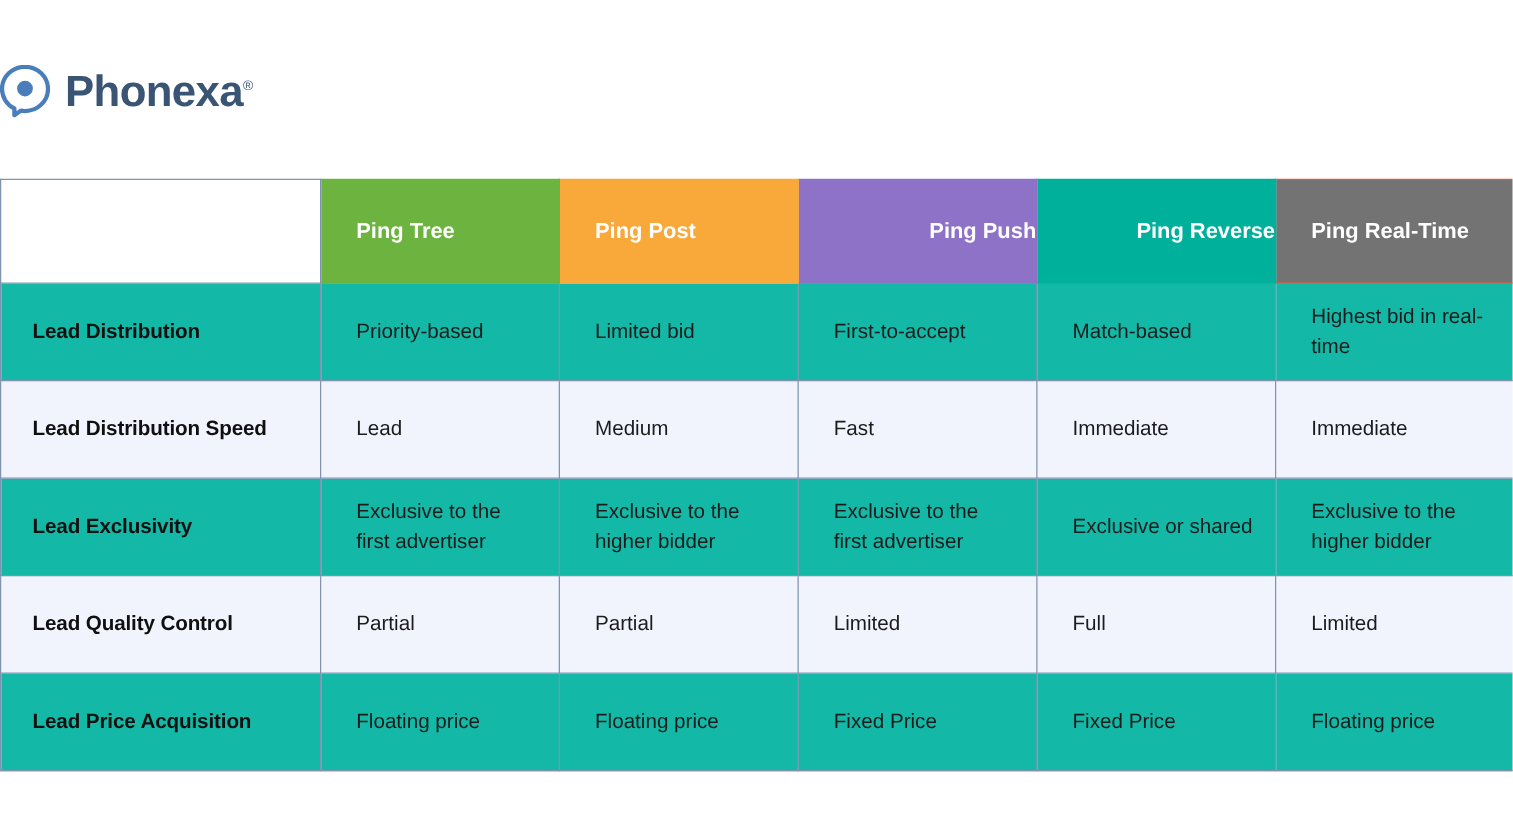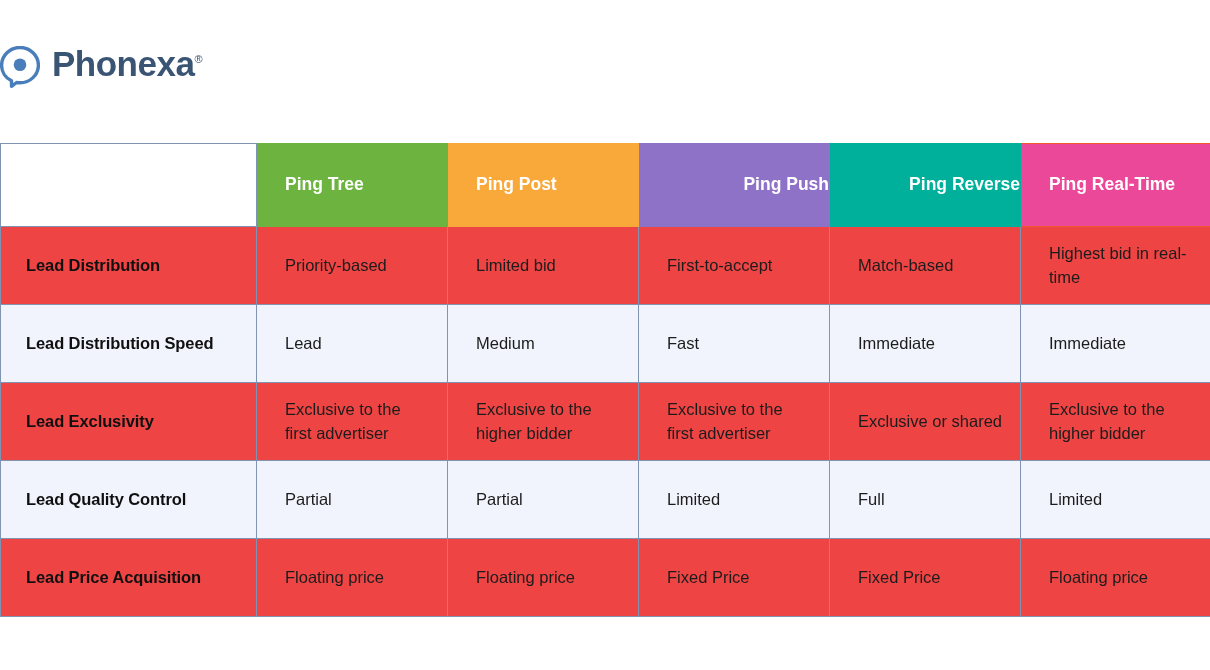--- a/index.html
+++ b/index.html
@@ -15,20 +15,21 @@
     position: relative;
   }
 
   
   .logo-bar {
     position: absolute;
     left: 0;
     top: 46px;
     height: 54px;
     display: flex;
+    align-items: center;
     gap: 12px;
   }
   .logo-mark {
     width: 40px;
     height: 42px;
     flex: 0 0 auto;
     display: block;
   }
   .logo-word {
     font-size: 35px;
@@ -84,25 +85,25 @@
     padding: 0 0 0 28px;
     border-color: #8193b2;
   }
   table.cmp-table thead th.h-blank {
     background: #ffffff;
   }
   table.cmp-table thead th.h-green   { background: #6cb33f; border-color: #6cb33f; }
   table.cmp-table thead th.h-orange  { background: #f9a93a; border-color: #f9a93a; }
   table.cmp-table thead th.h-purple  { background: #8e72c7; border-color: #8e72c7; text-align: right; }
   table.cmp-table thead th.h-teal    { background: #00b09b; border-color: #00b09b; text-align: right; }
-  table.cmp-table thead th.h-red     { background: #ec4899; border-color: #f2582f; margin-top: 31px; }
+  table.cmp-table thead th.h-red     { background: #737373; border-color: #f2582f; margin-top: 31px; }
 
   
   table.cmp-table tbody tr { height: 78px; }
-  table.cmp-table tbody tr.odd  { background: #ef4444; padding-left: 48px; }
+  table.cmp-table tbody tr.odd  { background: #14b8a6; padding-left: 48px; }
   table.cmp-table tbody tr.even { background: #f1f4fc; }
 
   table.cmp-table td.label-cell {
     font-weight: bold;
     font-size: 16.5px;
     color: #101010;
     padding-left: 25px;
     letter-spacing: -0.1px;
   }
   table.cmp-table td.data-cell {

